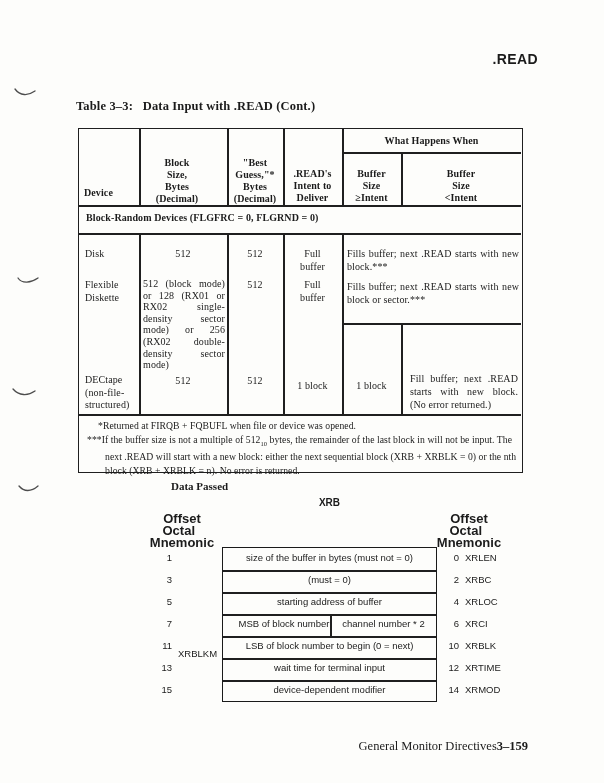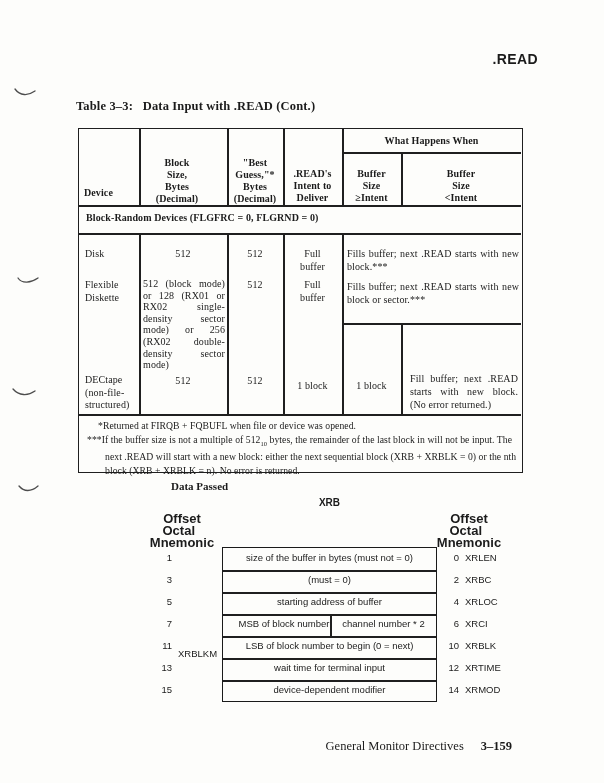--- a/index.html
+++ b/index.html
@@ -74,21 +74,21 @@
   .drow > div { position:absolute; top:0; height:22px; white-space:nowrap; }
   .dl-oct { left:0;   width:44px;  text-align:right; }
   .dl-mn  { left:50px; width:46px; text-align:left;margin-top:30px; }
   .dcell-full { left:94px;  width:215px; text-align:center; }
   .dcell-a    { left:94px;  width:124px; text-align:center; }
   .dcell-b    { left:202px; width:107px; text-align:center; }
   .dr-oct { left:297px; width:34px; text-align:right; }
   .dr-mn  { left:337px; width:55px; text-align:left; }
   
   .footer {
-    position:absolute; top:739px; right:92px; display:flex; align-items:baseline; gap:17px;
+    position:absolute; top:739px; right:76px; display:flex; align-items:baseline; 
     font-size:12.5px;
   }
   .footer .pg { font-weight:bold; }
 </style>
 </head>
 <body>
 
 <div class="page">
 
   <svg class="mark" style="left:13px;top:86px;" width="24" height="13" viewBox="0 0 24 13">

